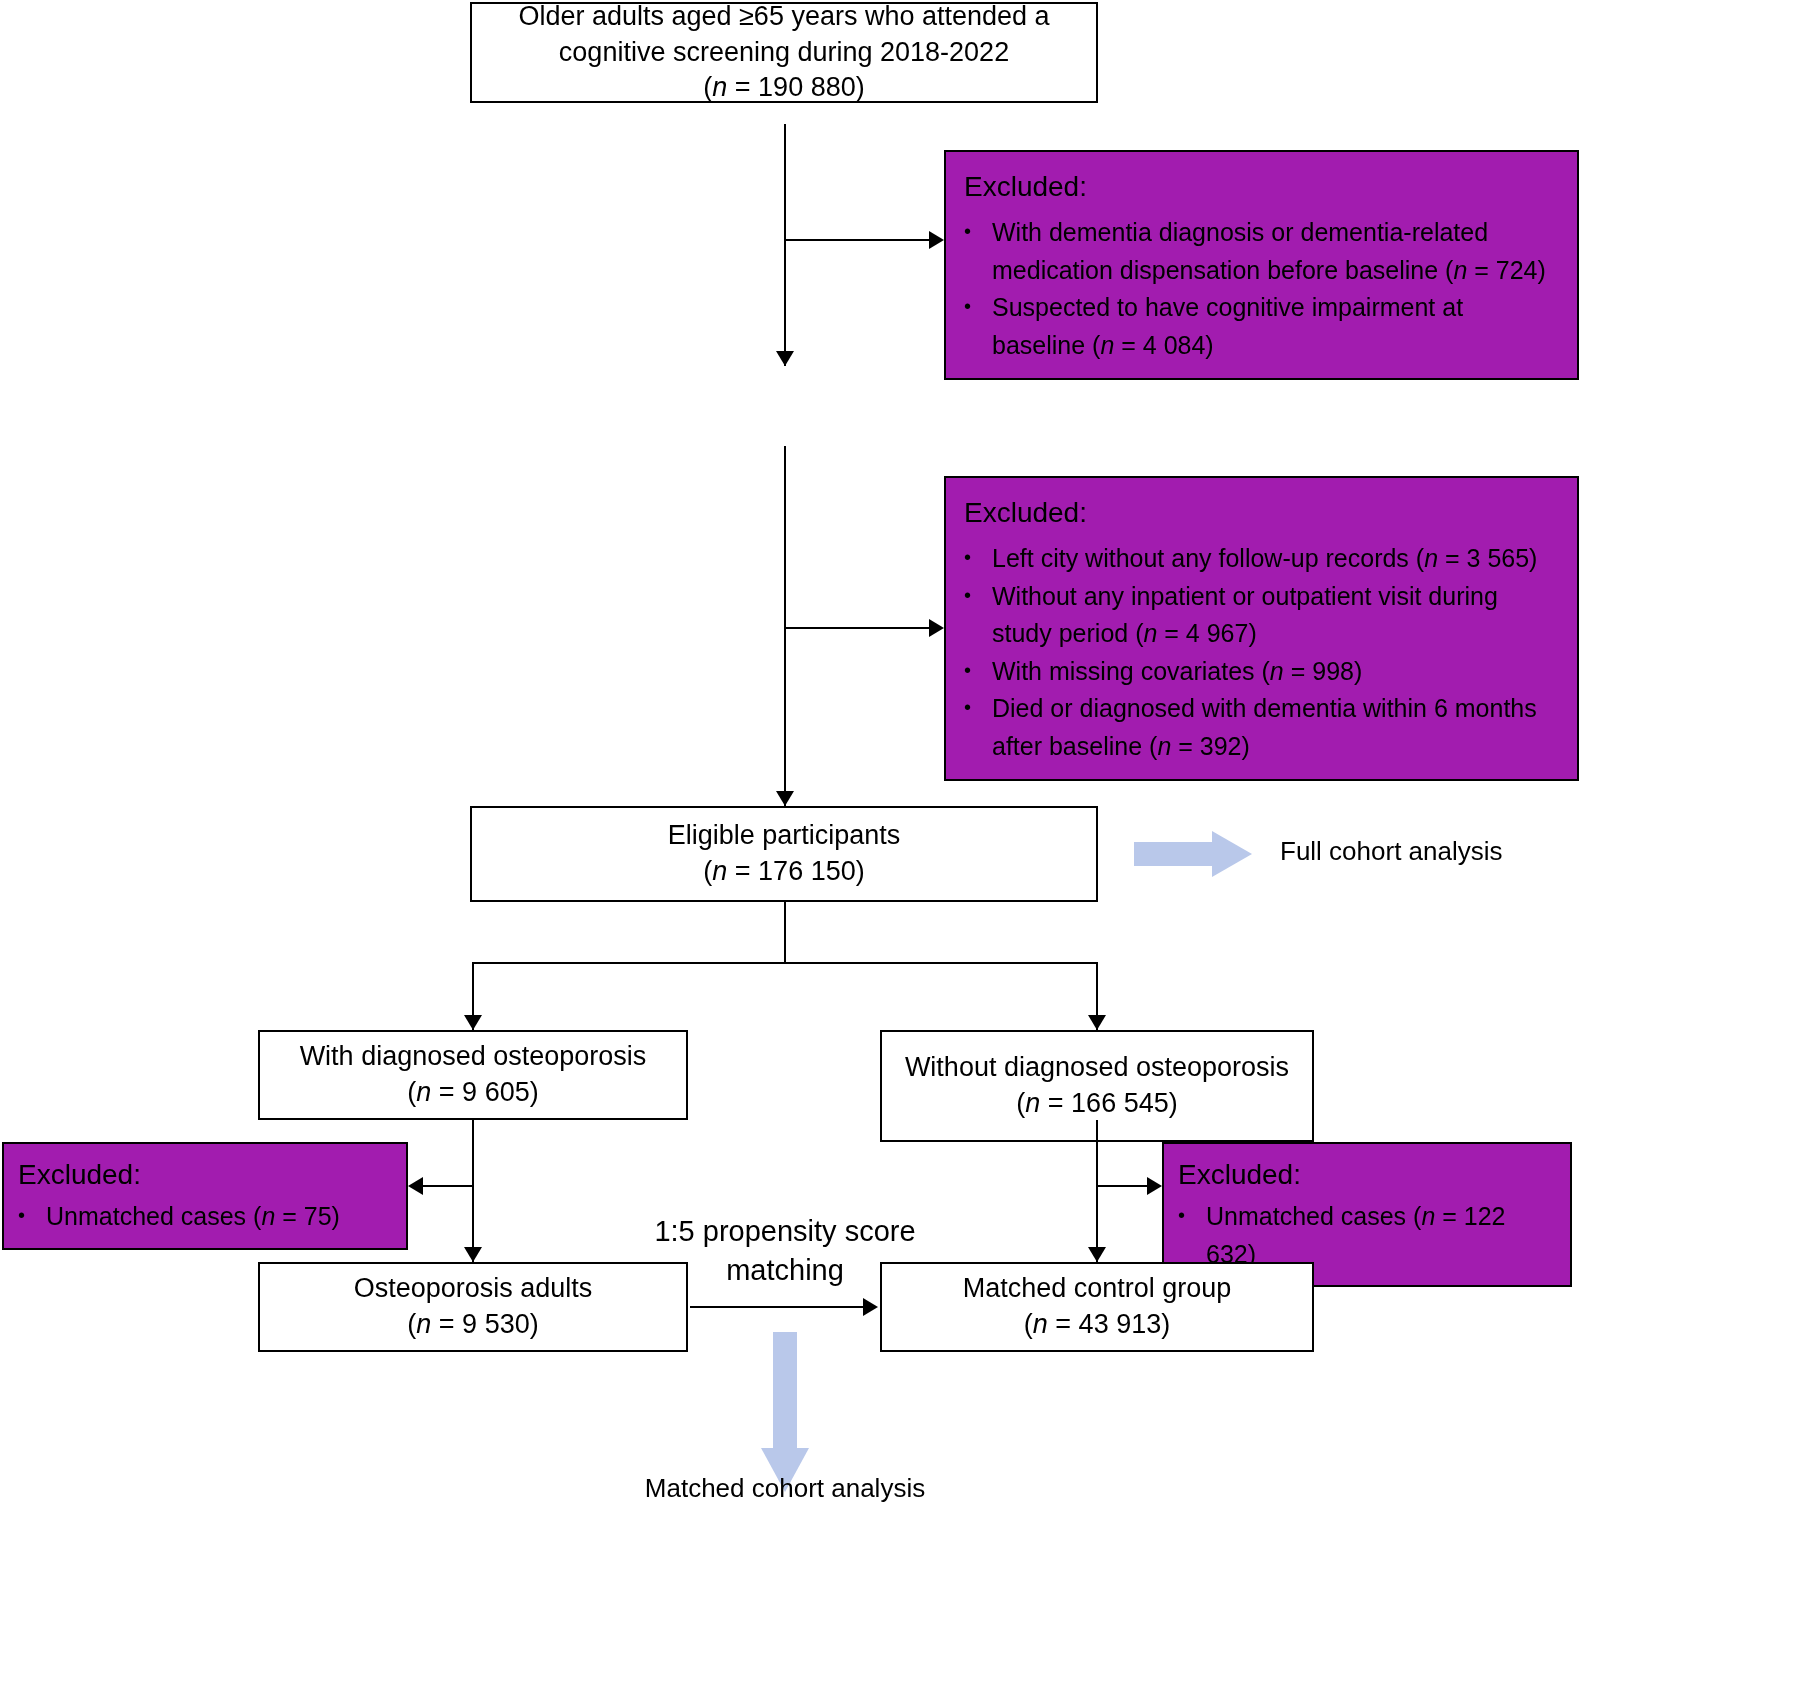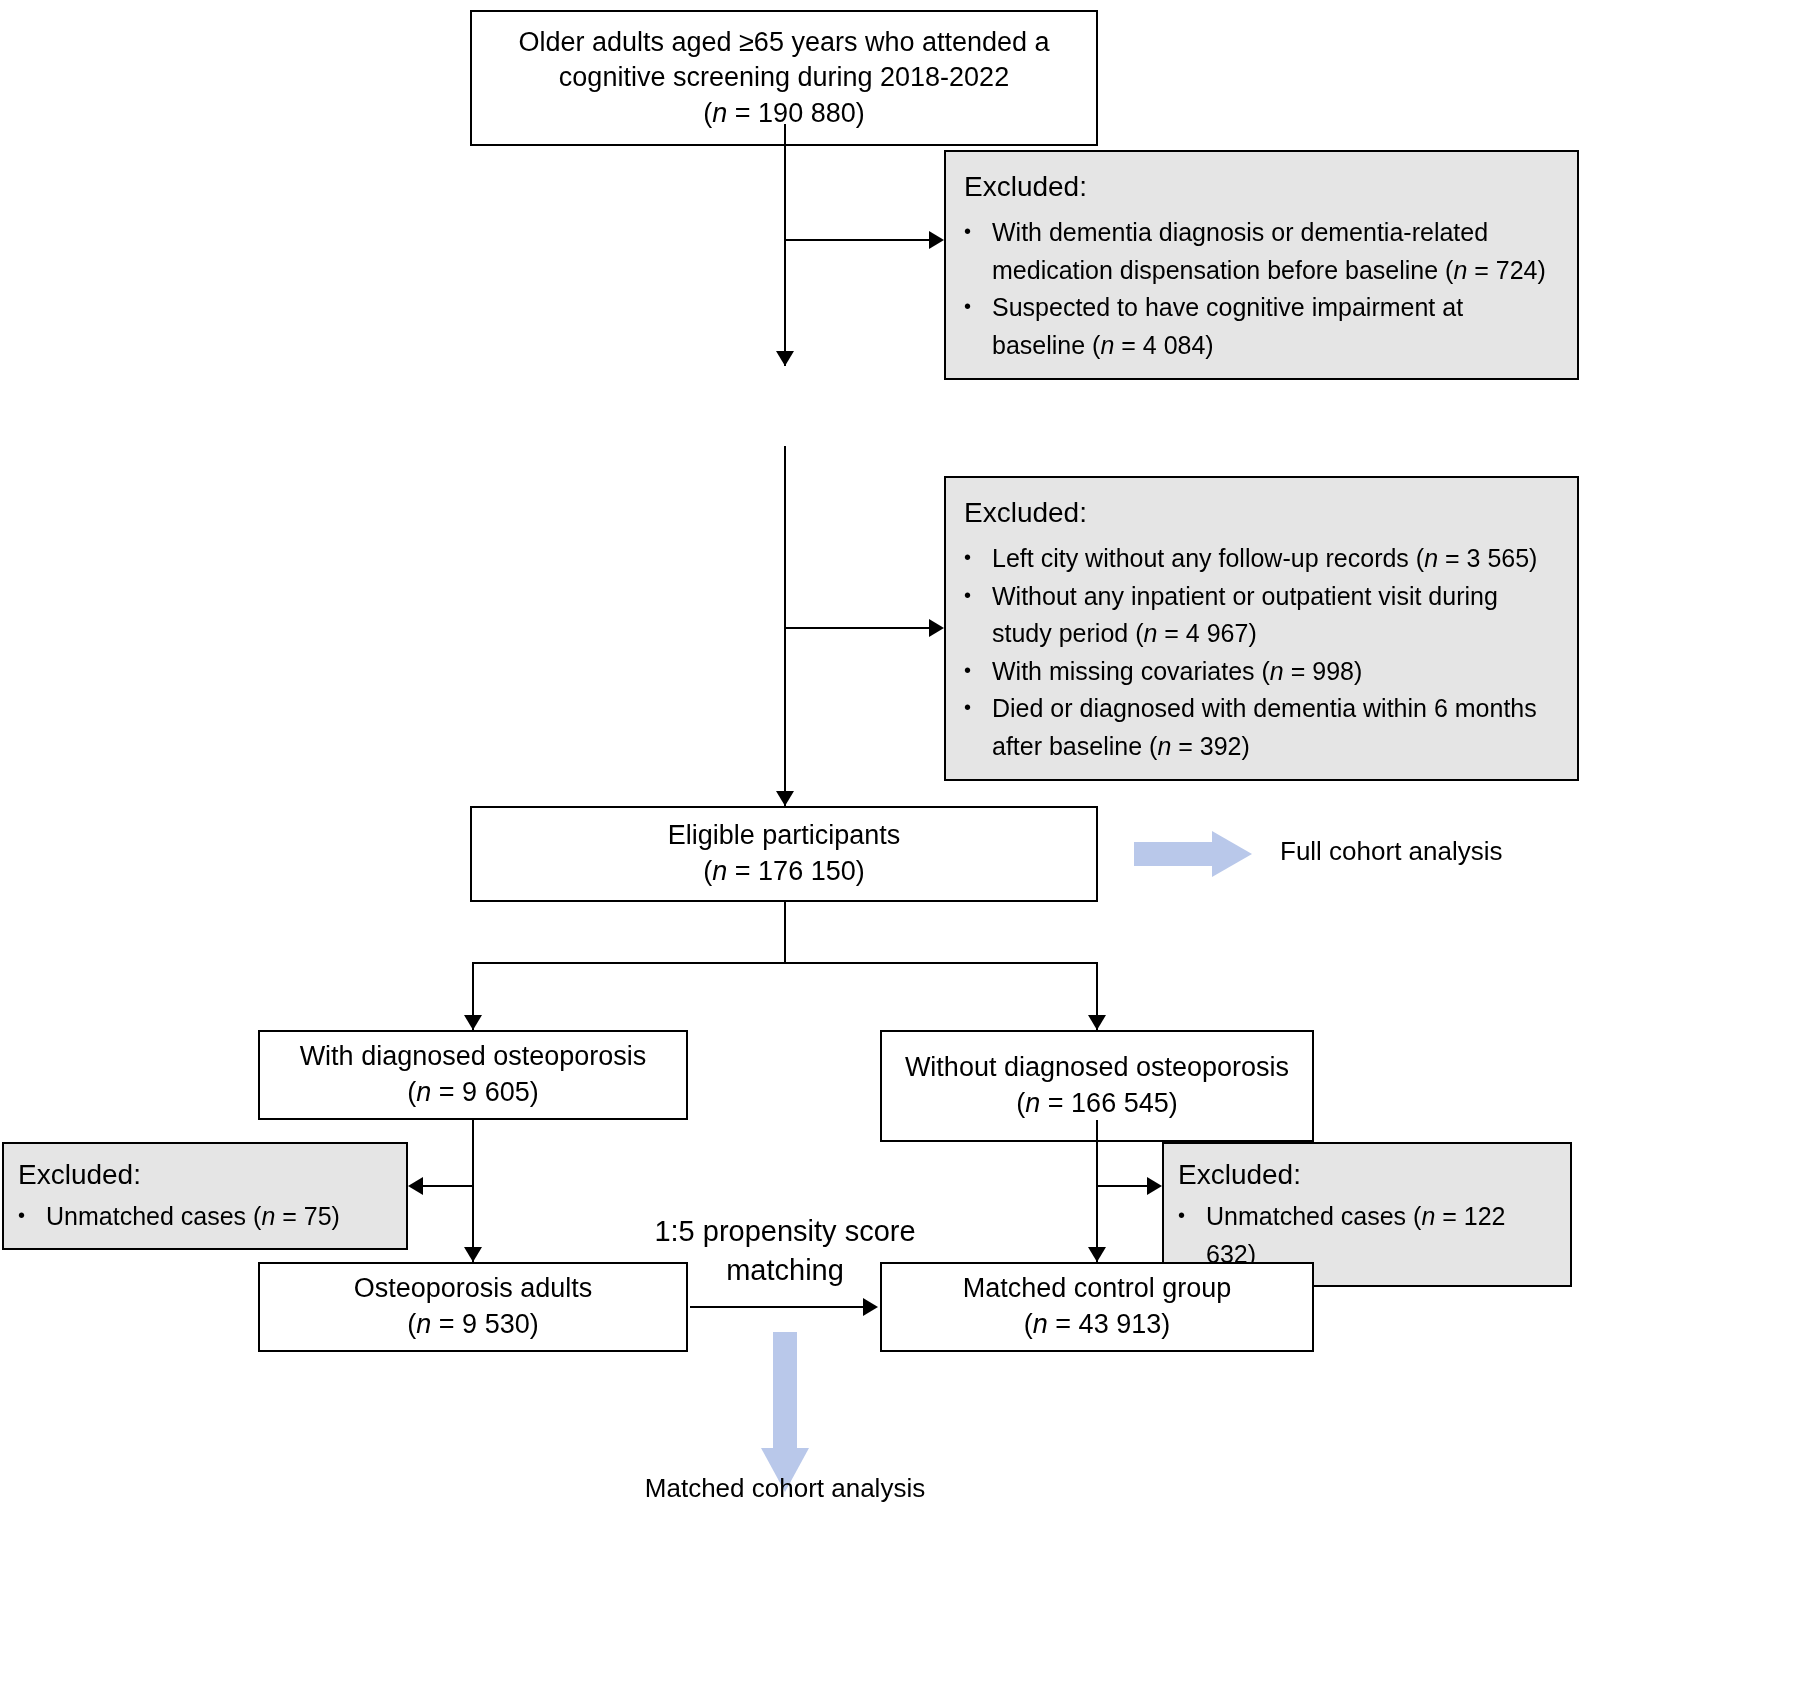--- a/index.html
+++ b/index.html
@@ -21,21 +21,21 @@
     align-items: center;
     justify-content: center;
     text-align: center;
     font-size: 27px;
     line-height: 1.32;
     padding: 6px 16px;
   }
   .excl {
     position: absolute;
     border: 2px solid #000000;
-    background: #e5e5e5;
+    background: #a21caf;
     box-sizing: border-box;
     padding: 14px 16px 14px 18px;
     font-size: 25px;
     line-height: 1.5;
     text-align: left;
   }
   .excl-title { font-size: 28px; margin-bottom: 6px; }
   .excl-small { padding: 10px 14px 12px 14px; }
   .excl-small .excl-title { margin-bottom: 2px; }
   .bullet-row { display: flex; align-items: flex-start; }
@@ -81,21 +81,21 @@
   }
   .free-label { position: absolute; font-size: 26px; line-height: 1.25; }
   .center-label { position: absolute; font-size: 29px; line-height: 1.35; text-align: center; }
   i { font-style: italic; }
 </style>
 </head>
 <body>
 
 <div class="canvas">
 
-  <div class="box" style="left:470px; top:10px; width:628px; height:136px;">
+  <div class="box" style="left:470px; top:2px; width:628px; height:101px;">
     <div>Older adults aged ≥65 years who attended a cognitive screening during 2018-2022</div>
     <div>(<i>n</i> = 190 880)</div>
   </div>
 
   <div class="vline" style="left:784px; top:124px; height:242px;"></div>
   <div class="arrow-down" style="left:776px; top:351px;"></div>
 
   <div class="hline" style="left:784px; top:239px; width:146px;"></div>
   <div class="arrow-right" style="left:929px; top:231px;"></div>
 

